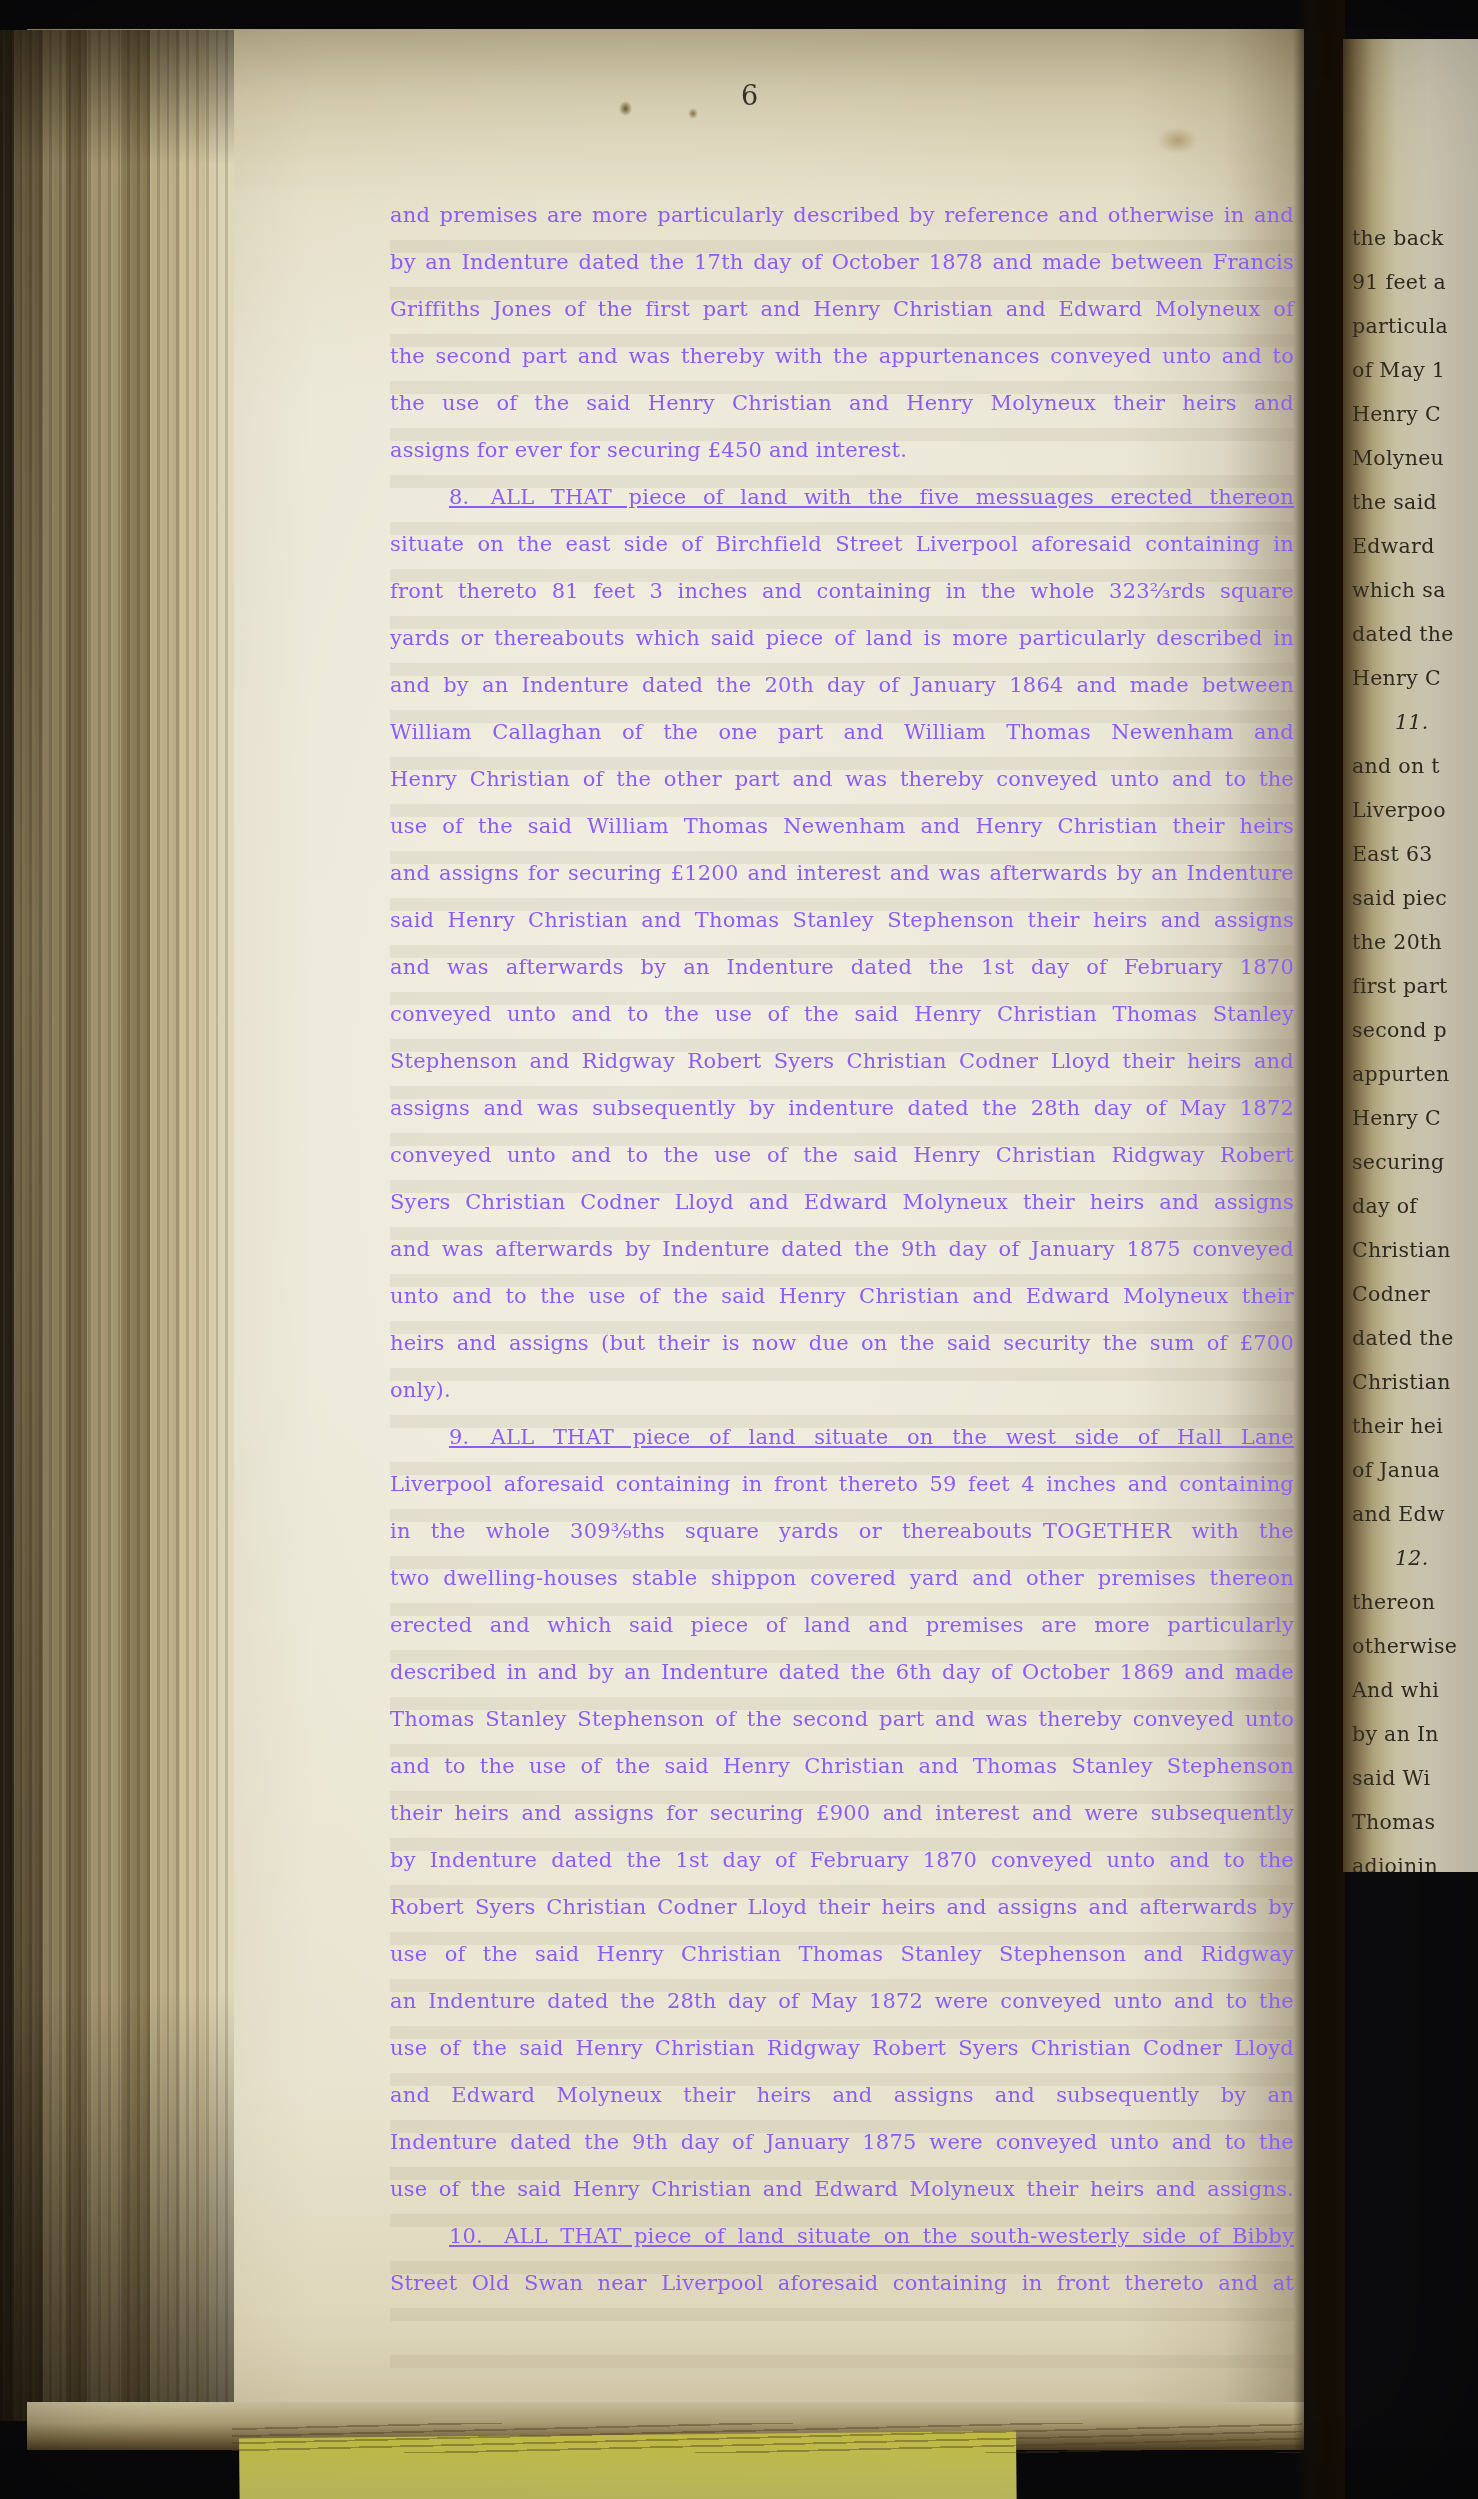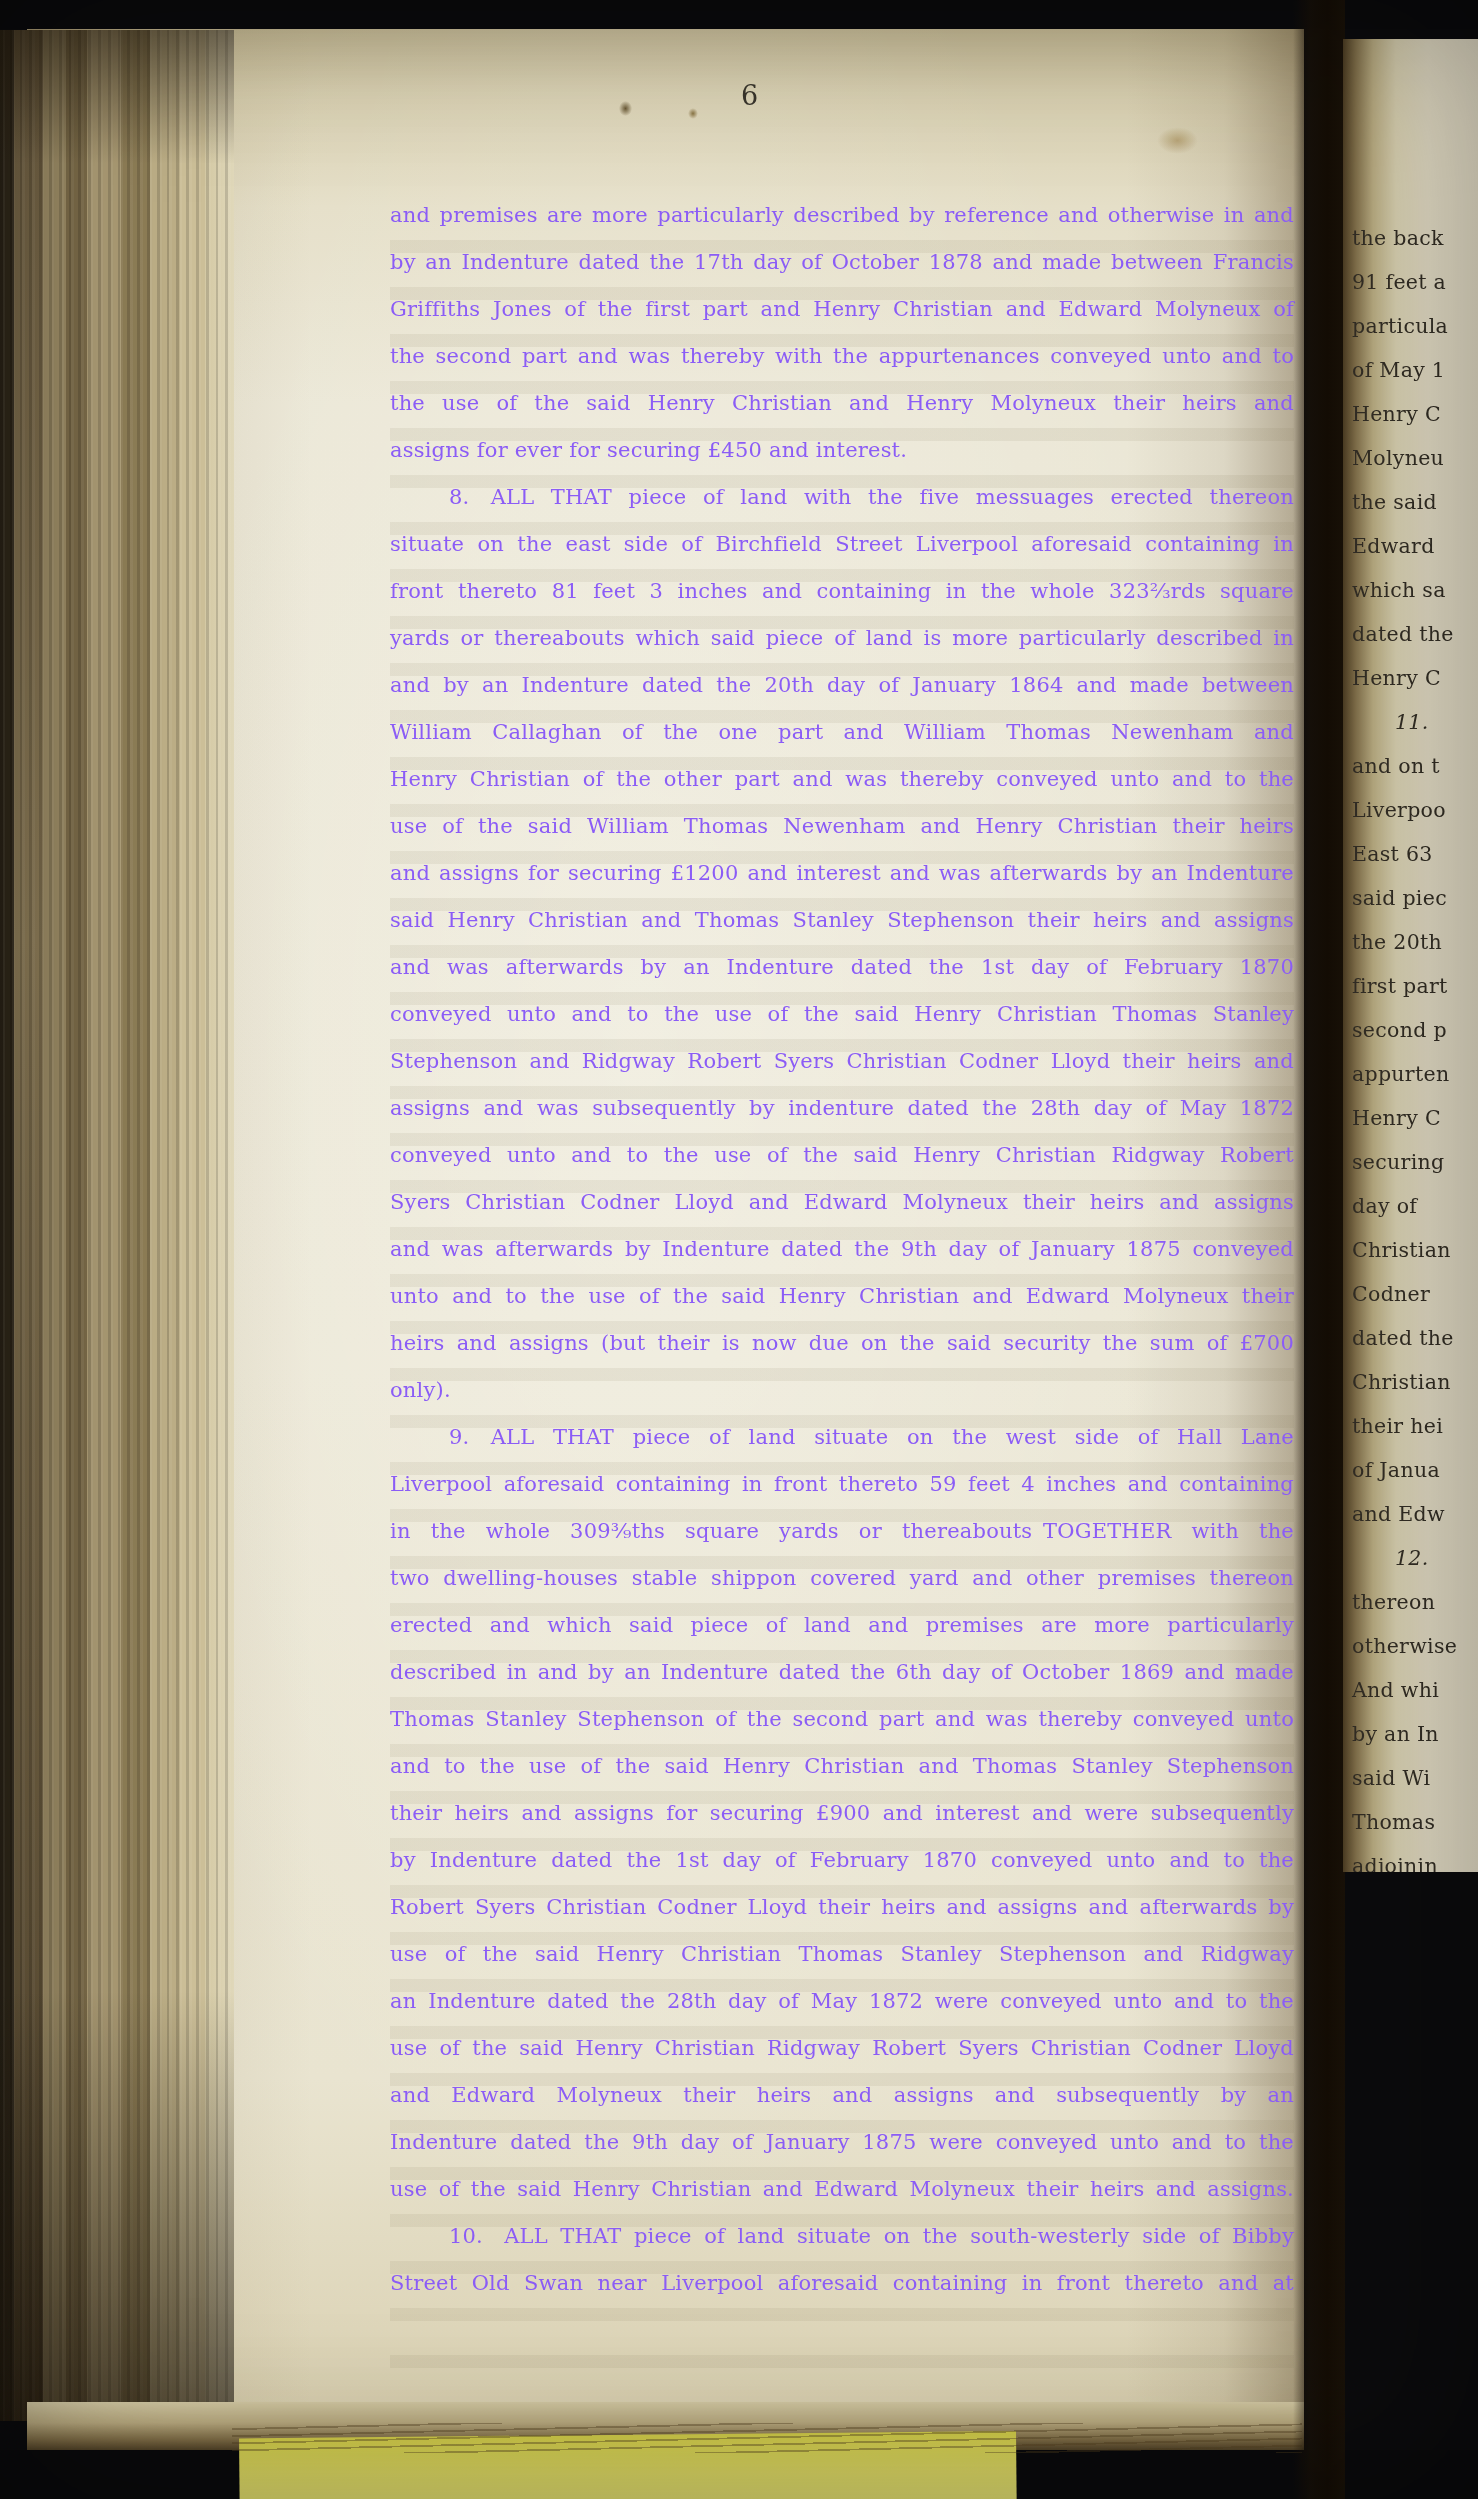--- a/index.html
+++ b/index.html
@@ -49,21 +49,21 @@
   .next-col{position:relative;padding:177px 0 0 9px;width:127px;overflow:hidden;
      font-size:20.5px;color:#322d24;letter-spacing:0.3px;}
   .frag{height:44px;line-height:44px;white-space:nowrap;}
   .fragnum{padding-left:43px;font-style:italic;}
   
   .page-number{position:absolute;left:678px;top:80px;width:143px;text-align:center;
      font-size:27px;color:#39352c;}
   .text-block{position:absolute;left:390px;top:192px;width:904px;color:#8b5cf6;
      font-size:21px;letter-spacing:0.2px;}
   .line{line-height:47px;height:47px;text-align:justify;text-align-last:justify;white-space:nowrap0;}
-  .line.first{padding-left:59px;}
+  .line.first{padding-left:59px;text-decoration:underline;}
   .line.last{text-align-last:left;}
   .ghost{position:absolute;left:390px;top:216px;width:904px;height:2166px;pointer-events:none;
      background:repeating-linear-gradient(180deg, rgba(0,0,0,0) 0 24px, rgba(125,114,82,0.10) 24px 37px, rgba(0,0,0,0) 37px 47px);}
   .stain{position:absolute;border-radius:50%;pointer-events:none;}
   .stain1{left:619px;top:101px;width:13.4px;height:15px;background:radial-gradient(#6b5a36,rgba(107,90,54,0) 72%);}
   .stain2{left:688px;top:108px;width:9.8px;height:10.7px;background:radial-gradient(#8a7544,rgba(138,117,68,0) 70%);}
   .stain3{left:1157px;top:127px;width:41px;height:27px;background:radial-gradient(rgba(150,120,60,0.5),rgba(150,120,60,0) 70%);}
   .vignette{position:absolute;inset:0;box-shadow:inset 0 0 169px rgba(0,0,0,0.38);pointer-events:none;}
 </style>
 </head>

